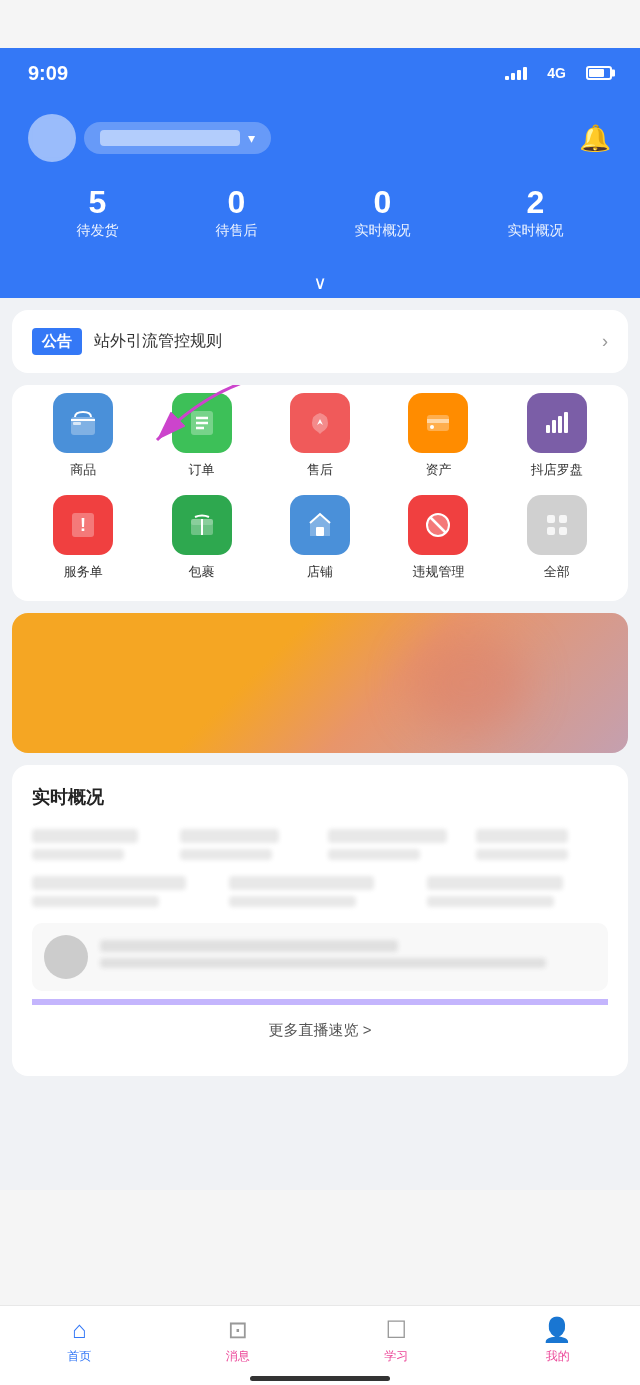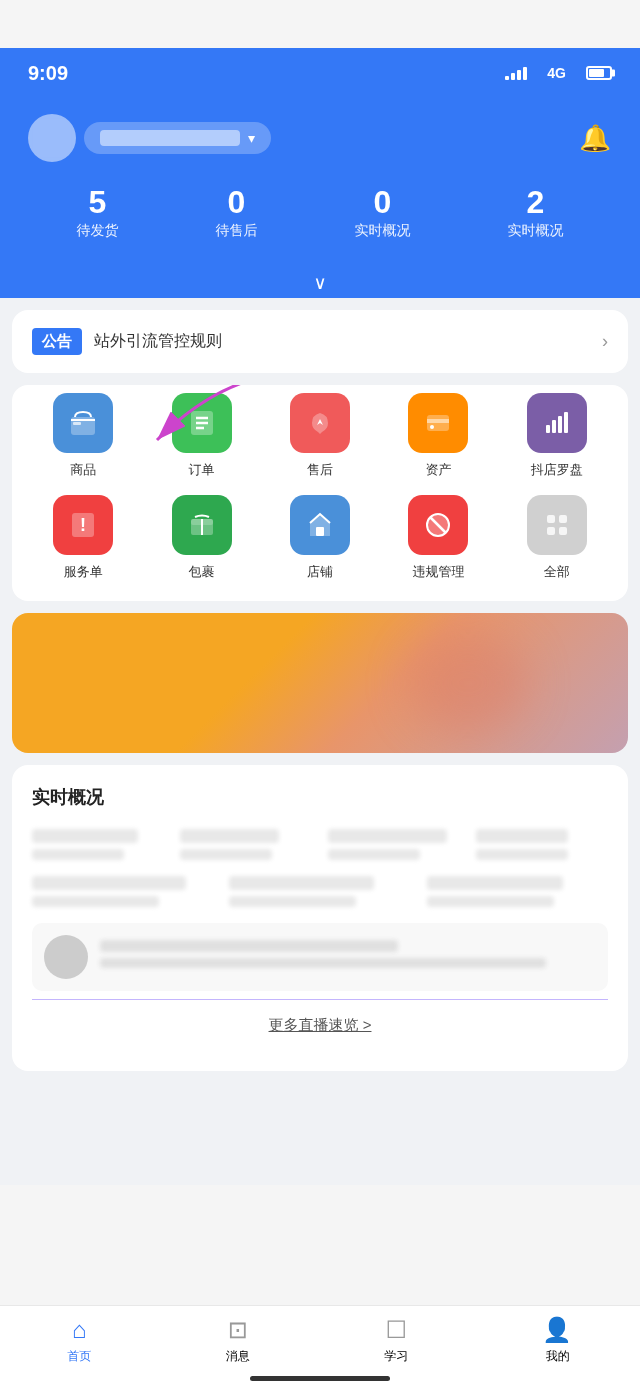--- a/index.html
+++ b/index.html
@@ -314,23 +314,22 @@
       background: #e0e0e0;
       border-radius: 4px;
       filter: blur(2px);
       margin-bottom: 6px;
     }
     .more-live {
       text-align: center;
       padding: 16px;
       font-size: 15px;
       color: #555;
-      border-top: 1px solid #c4b5fd;
+      border-top: 6px solid #c4b5fd;
       margin-top: 8px;
-      text-decoration: underline;
     }
 
     
     .arrow-overlay {
       position: relative;
     }
 
     
     .bottom-nav {
       position: fixed;
@@ -351,21 +350,21 @@
     }
     .nav-icon {
       font-size: 24px;
       color: #999;
     }
     .nav-icon.active {
       color: #3478f6;
     }
     .nav-label {
       font-size: 12px;
-      color: #000000;
+      color: #ec4899;
     }
     .nav-label.active {
       color: #3478f6;
     }
     .home-bar {
       position: fixed;
       bottom: 4px;
       left: 50%;
       transform: translateX(-50%);
       width: 140px;

